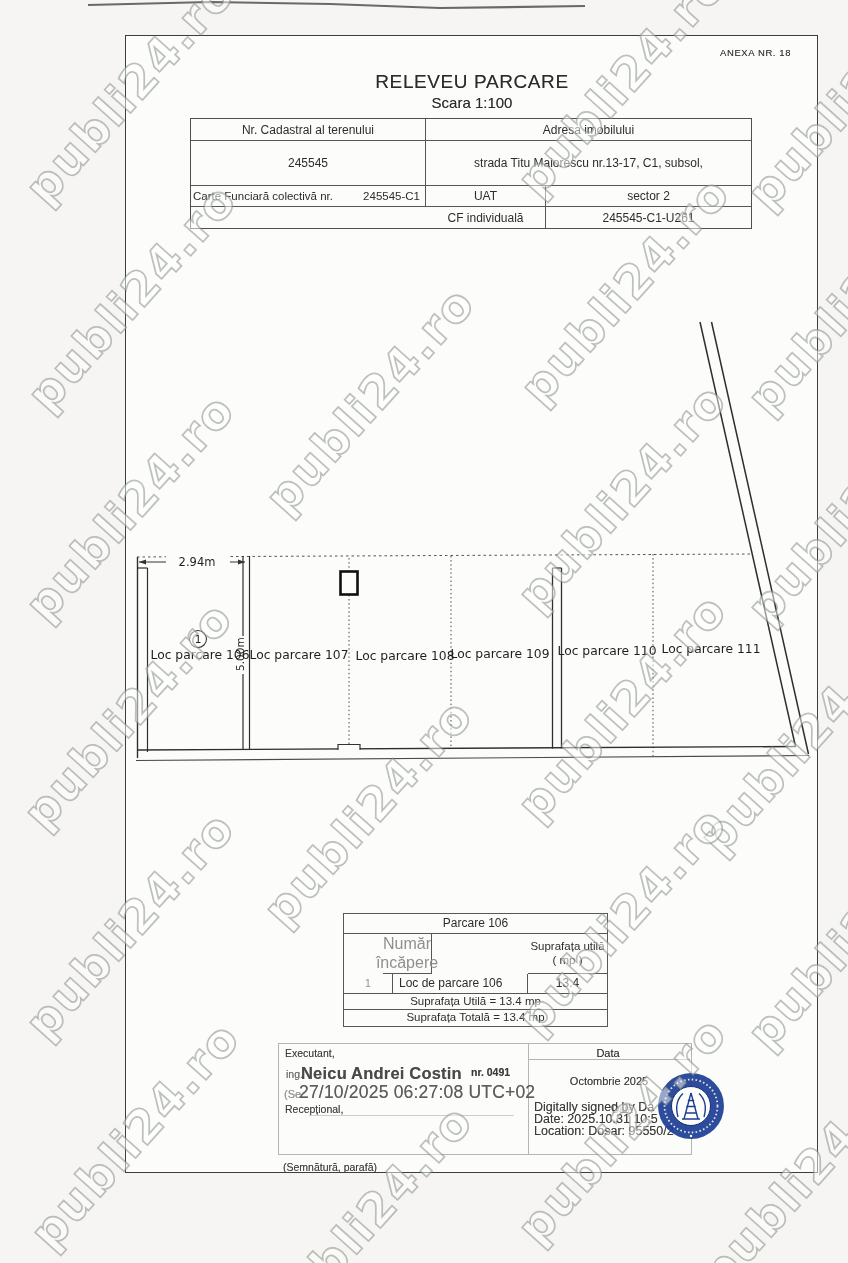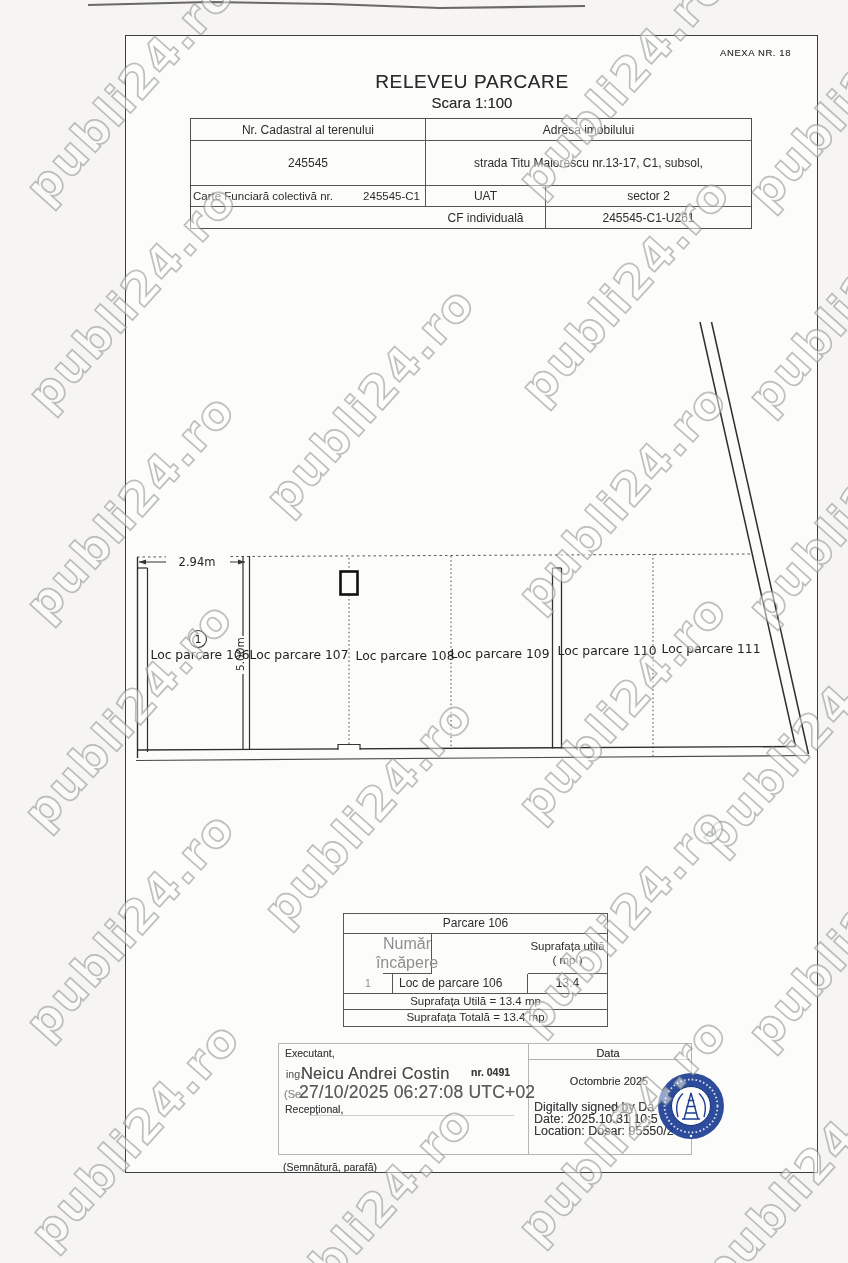--- a/index.html
+++ b/index.html
@@ -138,21 +138,21 @@
 </div>
 
 <div class="abs sig-box">
   <div class="abs" style="left:249px;top:0;width:0;height:110px;border-left:1px solid #b5b5b5;"></div>
   <div class="abs" style="left:249px;top:15px;width:162px;border-bottom:1px solid #b2b2b2;"></div>
   <div class="abs" style="left:30px;top:71px;width:205px;border-top:1px solid rgba(120,120,120,.35);"></div>
 </div>
 
 <div class="txt" style="left:285px;top:1047px;font-size:10.5px;color:#3f3f3f;">Executant,</div>
 <div class="txt" style="left:286px;top:1068px;font-size:10.5px;color:#6e6e6e;">ing.</div>
-<div class="txt" style="left:301px;top:1064px;font-size:16.5px;font-weight:normal;color:#4a4a4a;letter-spacing:.2px;z-index:12;">Neicu Andrei Costin</div>
+<div class="txt" style="left:301px;top:1064px;font-size:16.5px;font-weight:bold;color:#4a4a4a;letter-spacing:.2px;z-index:12;">Neicu Andrei Costin</div>
 <div class="txt" style="left:471px;top:1066px;font-size:10.5px;font-weight:bold;color:#3c3c3c;">nr. 0491</div>
 <div class="txt" style="left:284px;top:1088px;font-size:11px;color:#9a9a9a;">(Se</div>
 <div class="txt" style="left:299px;top:1082px;font-size:17.5px;color:#5c5c5c;letter-spacing:.2px;z-index:12;">27/10/2025 06:27:08 UTC+02</div>
 <div class="txt" style="left:285px;top:1103px;font-size:10.5px;color:#3f3f3f;">Recepțional,</div>
 <div class="txt" style="left:283px;top:1120px;font-size:10.5px;color:#3f3f3f;margin-top:41px;">(Semnătură, parafă)</div>
 
 <div class="txt center" style="left:527px;top:1047px;width:162px;font-size:11px;color:#333;">Data</div>
 <div class="txt center" style="left:535px;top:1075px;width:148px;font-size:11px;color:#3a3a3a;">Octombrie 2025</div>
 <div class="txt" style="left:612px;top:1104px;font-size:10px;color:#a0a0a0;z-index:11;">Dată</div>
 <div class="txt" style="left:534px;top:1100px;font-size:12.5px;color:#3b3b3b;z-index:12;">Digitally signed by Da</div>

